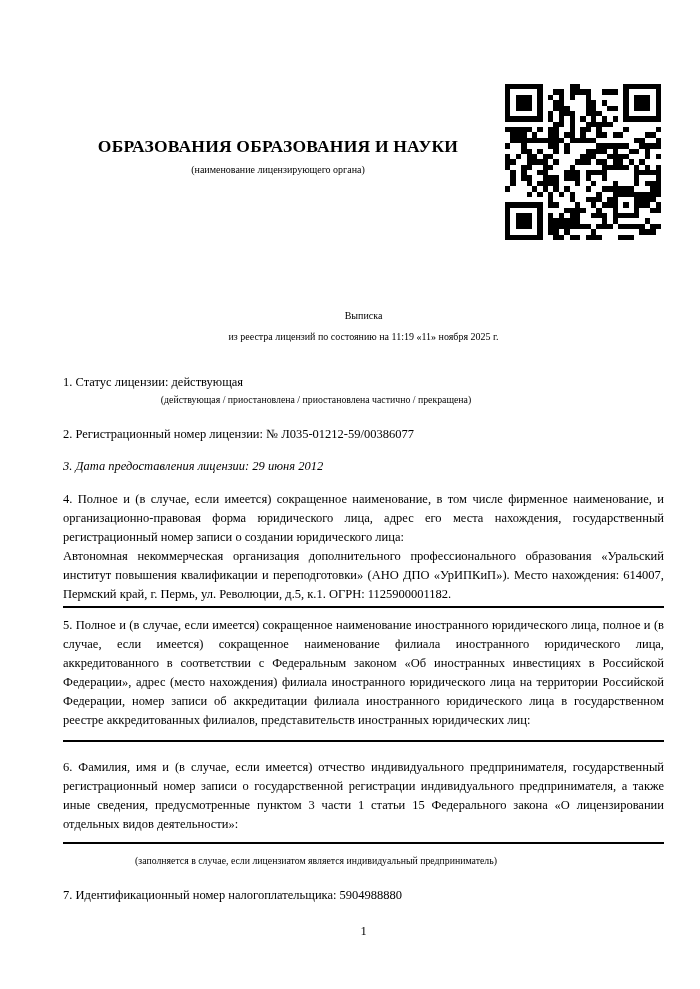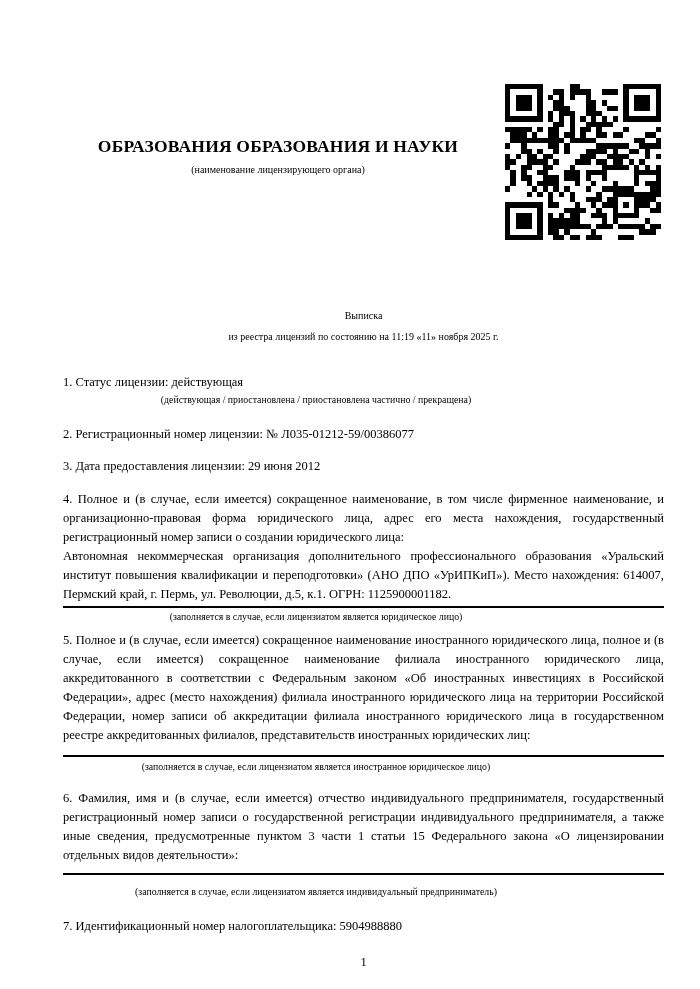--- a/index.html
+++ b/index.html
@@ -60,21 +60,21 @@
   }
   .answer-rule {
     border: 0;
     border-top: 2px solid #000000;
     margin: 0;
     width: 100%;
   }
   .item-1 { margin-top: 26px; }
   .item-1 .hint-caption { margin-top: 1px; }
   .item-2 { margin-top: 19px; }
-  .item-3 { margin-top: 13px; }
+  .item-3 { margin-top: 13px; font-style: italic; }
   .item-4 { margin-top: 14px; }
   .item-4 .answer-rule { margin-top: 2px; }
   .item-4 .hint-caption { margin-top: 2px; }
   .item-5 { margin-top: 8px; }
   .item-5 .answer-rule { margin-top: 10px; }
   .item-5 .hint-caption { margin-top: 3px; }
   .item-6 { margin-top: 16px; }
   .item-6 .answer-rule { margin-top: 8px; }
   .item-6 .hint-caption { margin-top: 10px; }
   .item-7 { margin-top: 19px; }
@@ -543,27 +543,25 @@
   </div>
 
   <div class="item-3">
     <p class="body-text">3. Дата предоставления лицензии: 29 июня 2012</p>
   </div>
 
   <div class="item-4">
     <p class="body-text">4. Полное и (в случае, если имеется) сокращенное наименование, в том числе фирменное наименование, и организационно-правовая форма юридического лица, адрес его места нахождения, государственный регистрационный номер записи о создании юридического лица:</p>
     <p class="body-text">Автономная некоммерческая организация дополнительного профессионального образования «Уральский институт повышения квалификации и переподготовки» (АНО ДПО «УрИПКиП»). Место нахождения: 614007, Пермский край, г. Пермь, ул. Революции, д.5, к.1. ОГРН: 1125900001182.</p>
     <hr class="answer-rule">
-    <p class="hint-caption">(заполняется в случае, если лицензиатом является юридическое лицо)</p>
   </div>
 
   <div class="item-5">
     <p class="body-text">5. Полное и (в случае, если имеется) сокращенное наименование иностранного юридического лица, полное и (в случае, если имеется) сокращенное наименование филиала иностранного юридического лица, аккредитованного в соответствии с Федеральным законом «Об иностранных инвестициях в Российской Федерации», адрес (место нахождения) филиала иностранного юридического лица на территории Российской Федерации, номер записи об аккредитации филиала иностранного юридического лица в государственном реестре аккредитованных филиалов, представительств иностранных юридических лиц:</p>
     <hr class="answer-rule">
-    <p class="hint-caption">(заполняется в случае, если лицензиатом является иностранное юридическое лицо)</p>
   </div>
 
   <div class="item-6">
     <p class="body-text">6. Фамилия, имя и (в случае, если имеется) отчество индивидуального предпринимателя, государственный регистрационный номер записи о государственной регистрации индивидуального предпринимателя, а также иные сведения, предусмотренные пунктом 3 части 1 статьи 15 Федерального закона «О лицензировании отдельных видов деятельности»:</p>
     <hr class="answer-rule">
     <p class="hint-caption">(заполняется в случае, если лицензиатом является индивидуальный предприниматель)</p>
   </div>
 
   <div class="item-7">
     <p class="body-text">7. Идентификационный номер налогоплательщика: 5904988880</p>

